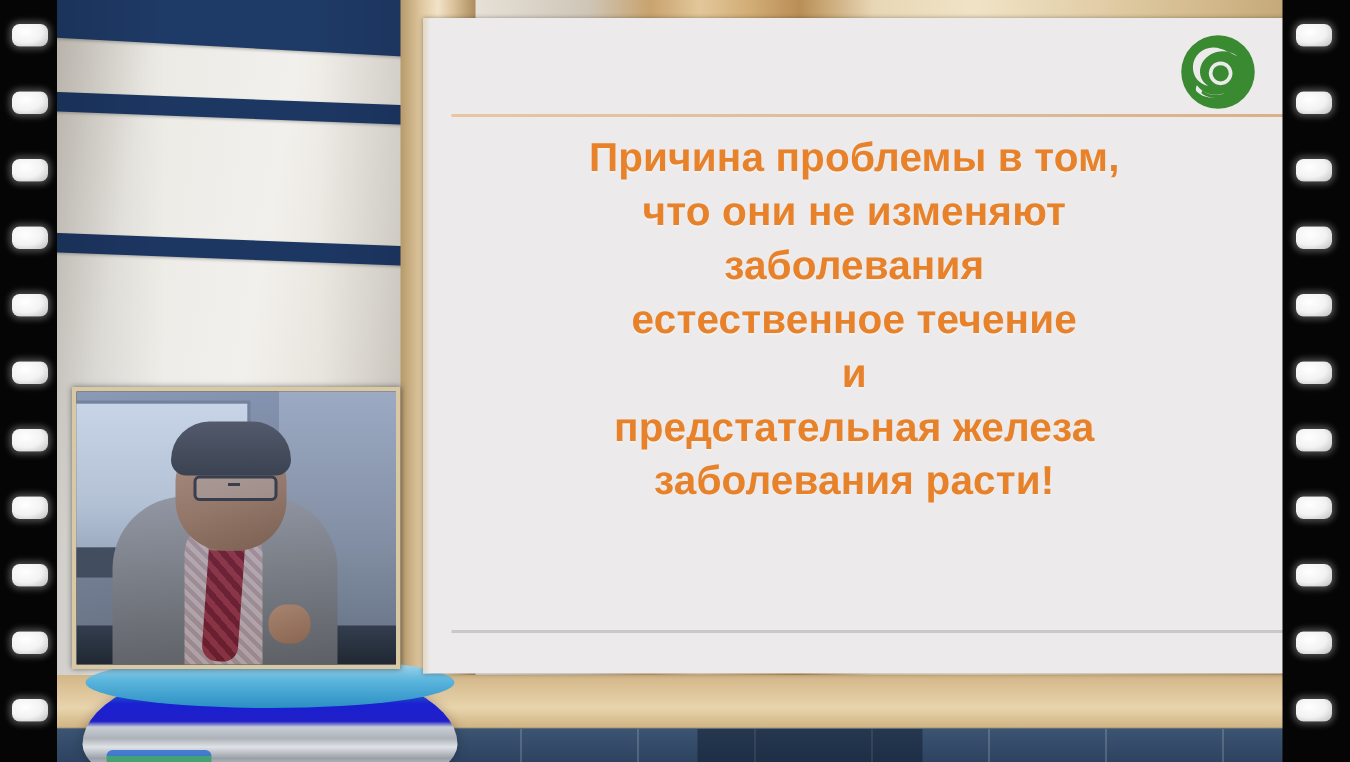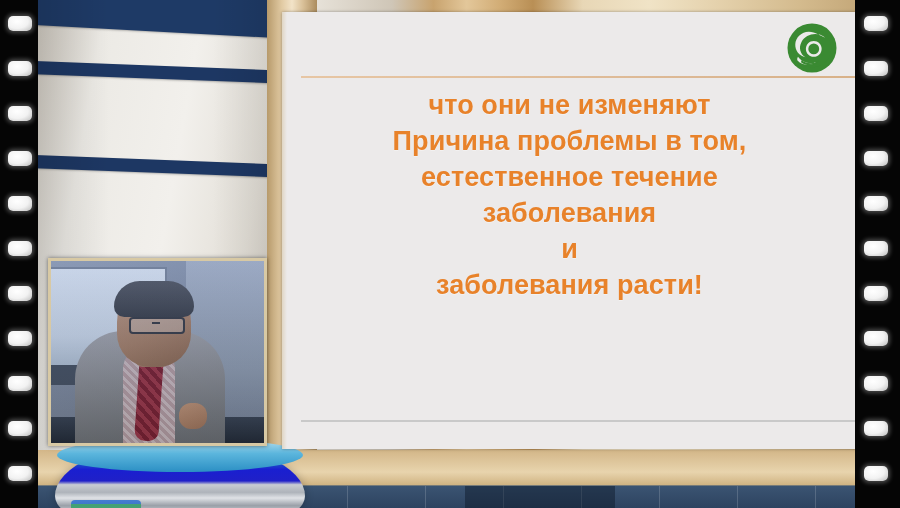--- a/index.html
+++ b/index.html
@@ -149,25 +149,26 @@
       <circle cx="32" cy="32" r="28" fill="#3a8a32"></circle>
       <path d="M32 10c12.2 0 22 9.8 22 22s-9.8 22-22 22S10 44.2 10 32 19.8 10 32 10z" fill="#3a8a32"></path>
       <path d="M47 20c-9-7-22-4-27 5-3.5 6.4-1.5 14 4.5 17.6-7-1.2-12-7.6-11.6-14.8.4-8.2 7.4-14.6 15.6-14.4 7.4.2 13.8 5 18.5 6.6z" fill="#eceaea"></path>
       <path d="M34 24c5 0 9 4 9 9s-4 9-9 9-9-4-9-9 4-9 9-9z" fill="#eceaea"></path>
       <circle cx="34" cy="33" r="6.2" fill="#3a8a32"></circle>
       <path d="M16 42c5 7 14 9 21 6-6.5 5-16 4.4-21.6-1.6-.5-1.4-.4-3 .6-4.4z" fill="#eceaea"></path>
       <path d="M20 46c6 4.5 14 4.6 20 .6-5 6-14.4 6.6-20.6 1.6l.6-2.2z" fill="#3a8a32"></path>
     </svg>
 
     <div class="slide-text">
+      <span class="ln">Причина проблемы в том,</span>
       <span class="ln">что они не изменяют</span>
-      <span class="ln">Причина проблемы в том,</span>
+      <span class="ln">заболевания</span>
       <span class="ln">естественное течение</span>
-      <span class="ln">заболевания</span>
       <span class="ln">и</span>
+      <span class="ln">предстательная железа</span>
       <span class="ln">заболевания расти!</span>
     </div>
   </div>
 
   <div class="film left" id="film-left">
       <div class="hole" style="top: 16px;"></div>
       <div class="hole" style="top: 61px;"></div>
       <div class="hole" style="top: 106px;"></div>
       <div class="hole" style="top: 151px;"></div>
       <div class="hole" style="top: 196px;"></div>

